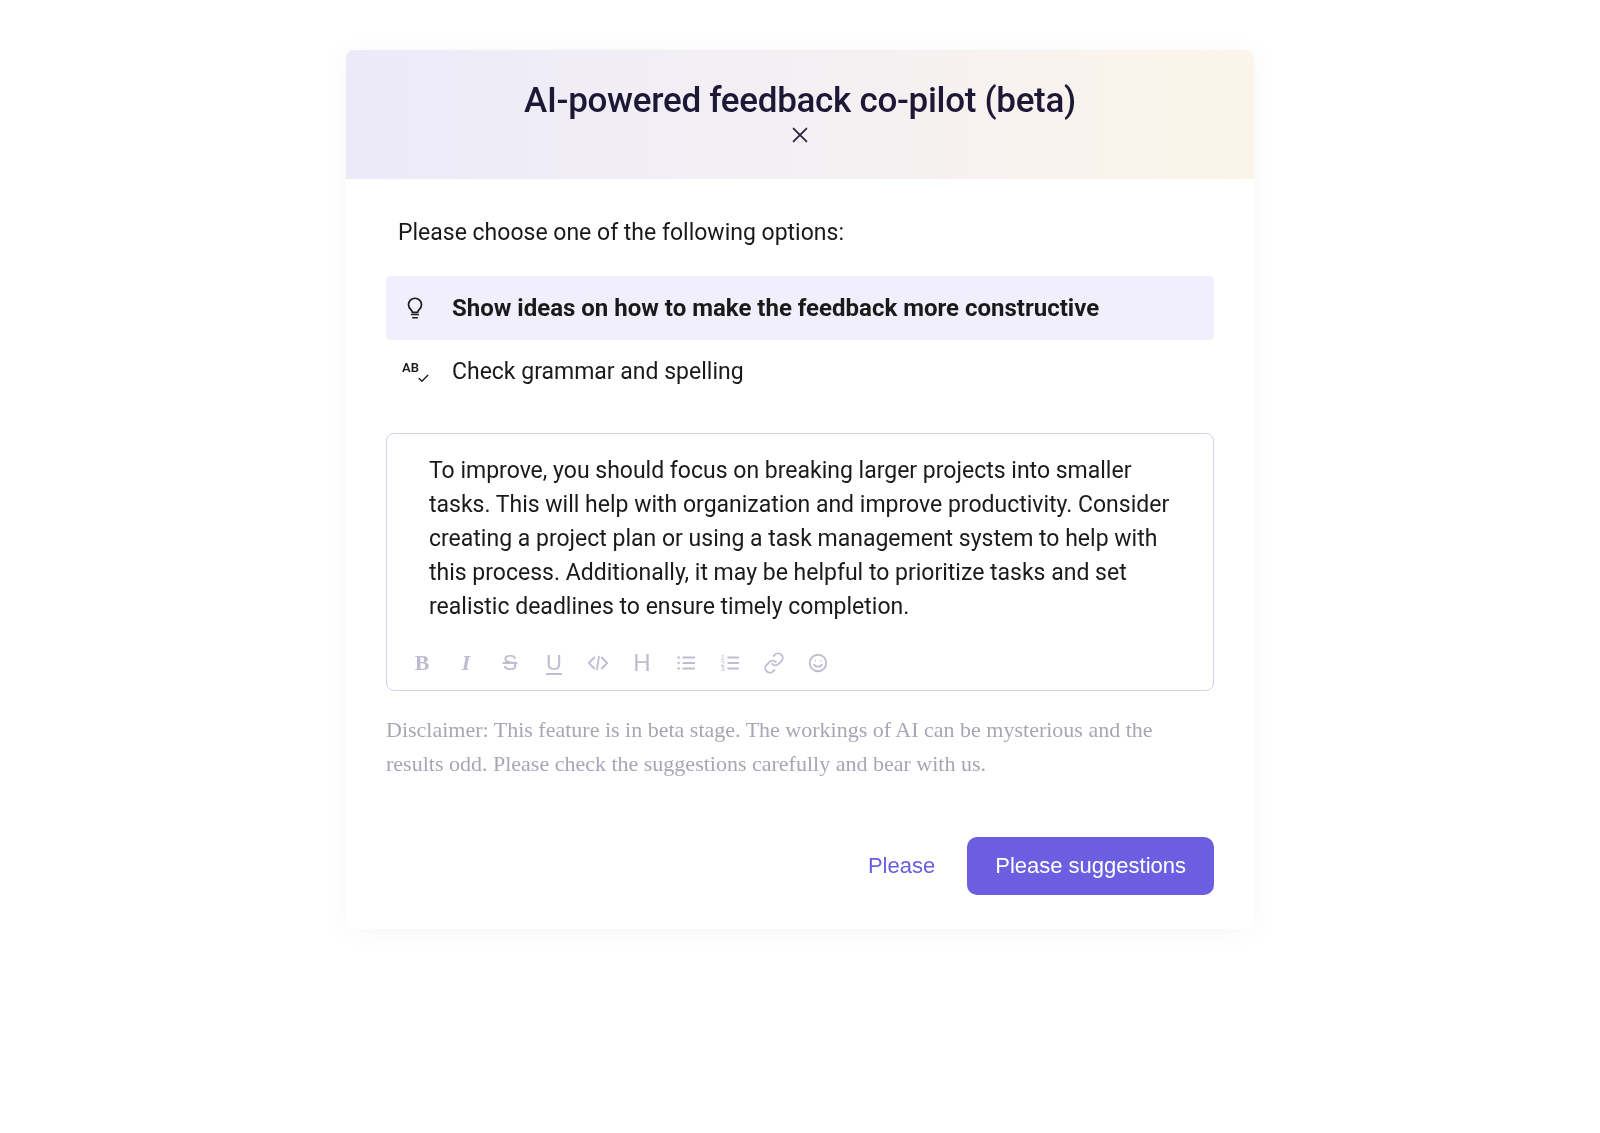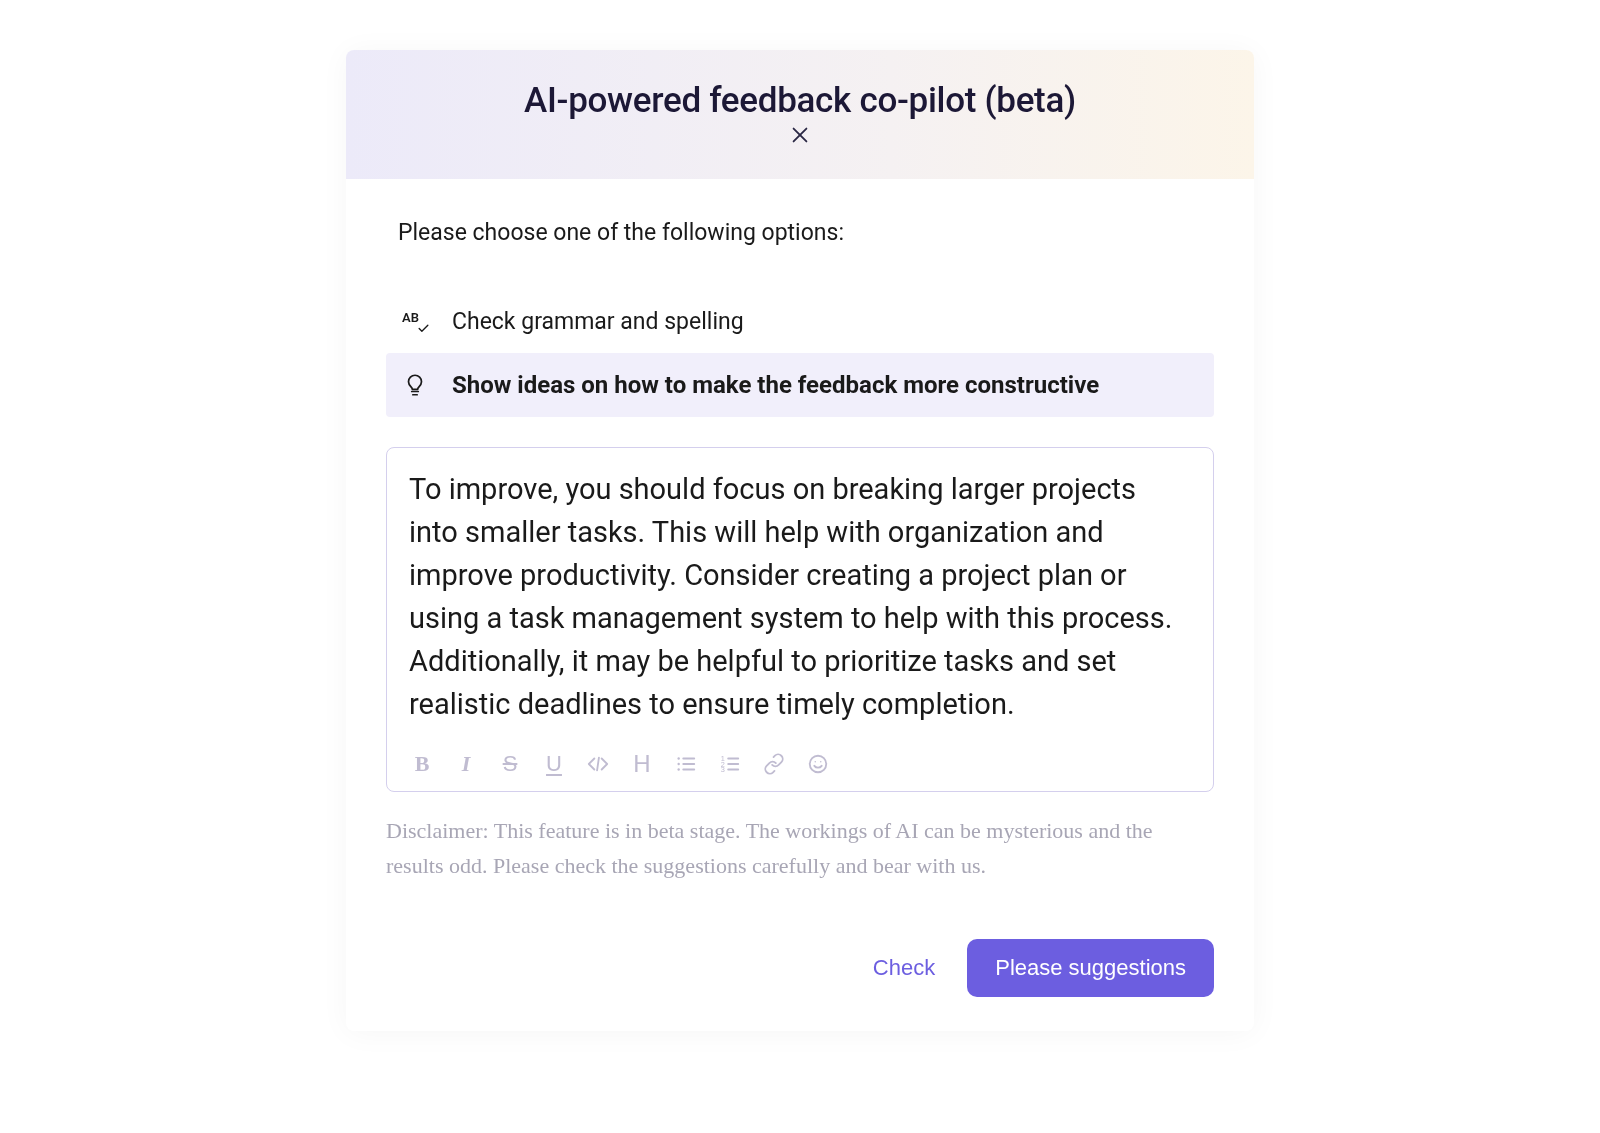--- a/index.html
+++ b/index.html
@@ -54,21 +54,21 @@
     .close-btn svg {
       width: 22px;
       height: 22px;
     }
     .modal-body {
       padding: 40px 40px 20px 40px;
     }
     .prompt-text {
       font-size: 23px;
       color: #1a1a1a;
-      margin-bottom: 44px;
+      margin-bottom: 30px;
       padding-left: 12px;
     }
     .options {
       display: flex;
       flex-direction: column;
       margin-bottom: 30px;
     }
     .option {
       display: flex;
       align-items: center;
@@ -121,24 +121,25 @@
       width: 13px;
       height: 13px;
     }
     .editor-box {
       border: 1.5px solid #d4cfed;
       border-radius: 8px;
       padding: 20px 22px 14px 22px;
       margin-bottom: 22px;
     }
     .editor-content {
-      font-size: 29px;
+      font-size: 23px;
       line-height: 1.48;
       color: #1a1a1a;
       margin-bottom: 26px;
+      margin-left: 20px;
     }
     .toolbar {
       display: flex;
       align-items: center;
       gap: 18px;
     }
     .toolbar-btn {
       width: 26px;
       height: 26px;
       display: flex;
@@ -203,39 +204,39 @@
         <line x1="5" y1="5" x2="19" y2="19"></line>
         <line x1="19" y1="5" x2="5" y2="19"></line>
       </svg>
     </button>
   </div>
 
   <div class="modal-body">
     <div class="prompt-text">Please choose one of the following options:</div>
 
     <div class="options">
-      <div class="option">
-        <span class="option-icon ab-icon">
-          <span class="ab-text">AB</span>
-          <svg viewBox="0 0 24 24" fill="none" stroke="currentColor" stroke-width="2.5" stroke-linecap="round" stroke-linejoin="round">
-            <polyline points="4 12 9 17 20 6"></polyline>
-          </svg>
-        </span>
-        <span class="option-label">Check grammar and spelling</span>
-      </div>
-
       <div class="option selected">
         <span class="option-icon">
           <svg viewBox="0 0 24 24" fill="none" stroke="currentColor" stroke-width="1.6" stroke-linecap="round" stroke-linejoin="round">
             <path d="M9 18h6"></path>
             <path d="M10 21h4"></path>
             <path d="M12 3a6 6 0 0 0-6 6c0 2.5 1.5 4 2.5 5 .7.7 1 1.5 1 2h5c0-.5.3-1.3 1-2 1-1 2.5-2.5 2.5-5a6 6 0 0 0-6-6z"></path>
           </svg>
         </span>
         <span class="option-label">Show ideas on how to make the feedback more constructive</span>
+      </div>
+
+      <div class="option">
+        <span class="option-icon ab-icon">
+          <span class="ab-text">AB</span>
+          <svg viewBox="0 0 24 24" fill="none" stroke="currentColor" stroke-width="2.5" stroke-linecap="round" stroke-linejoin="round">
+            <polyline points="4 12 9 17 20 6"></polyline>
+          </svg>
+        </span>
+        <span class="option-label">Check grammar and spelling</span>
       </div>
     </div>
 
     <div class="editor-box">
       <div class="editor-content">To improve, you should focus on breaking larger projects into smaller tasks. This will help with organization and improve productivity. Consider creating a project plan or using a task management system to help with this process. Additionally, it may be helpful to prioritize tasks and set realistic deadlines to ensure timely completion.</div>
       <div class="toolbar">
         <button class="toolbar-btn b-icon">B</button>
         <button class="toolbar-btn i-icon">I</button>
         <button class="toolbar-btn s-icon">S</button>
         <button class="toolbar-btn u-icon">U</button>
@@ -281,16 +282,16 @@
             <circle cx="15" cy="9.5" r="0.8" fill="currentColor" stroke="none"></circle>
           </svg>
         </button>
       </div>
     </div>
 
     <div class="disclaimer">Disclaimer: This feature is in beta stage. The workings of AI can be mysterious and the results odd. Please check the suggestions carefully and bear with us.</div>
   </div>
 
   <div class="modal-footer">
-    <button class="btn-cancel">Check</button>
+    <button class="btn-cancel">Please</button>
     <button class="btn-apply">Please suggestions</button>
   </div>
 </div>
 
 </body></html>

